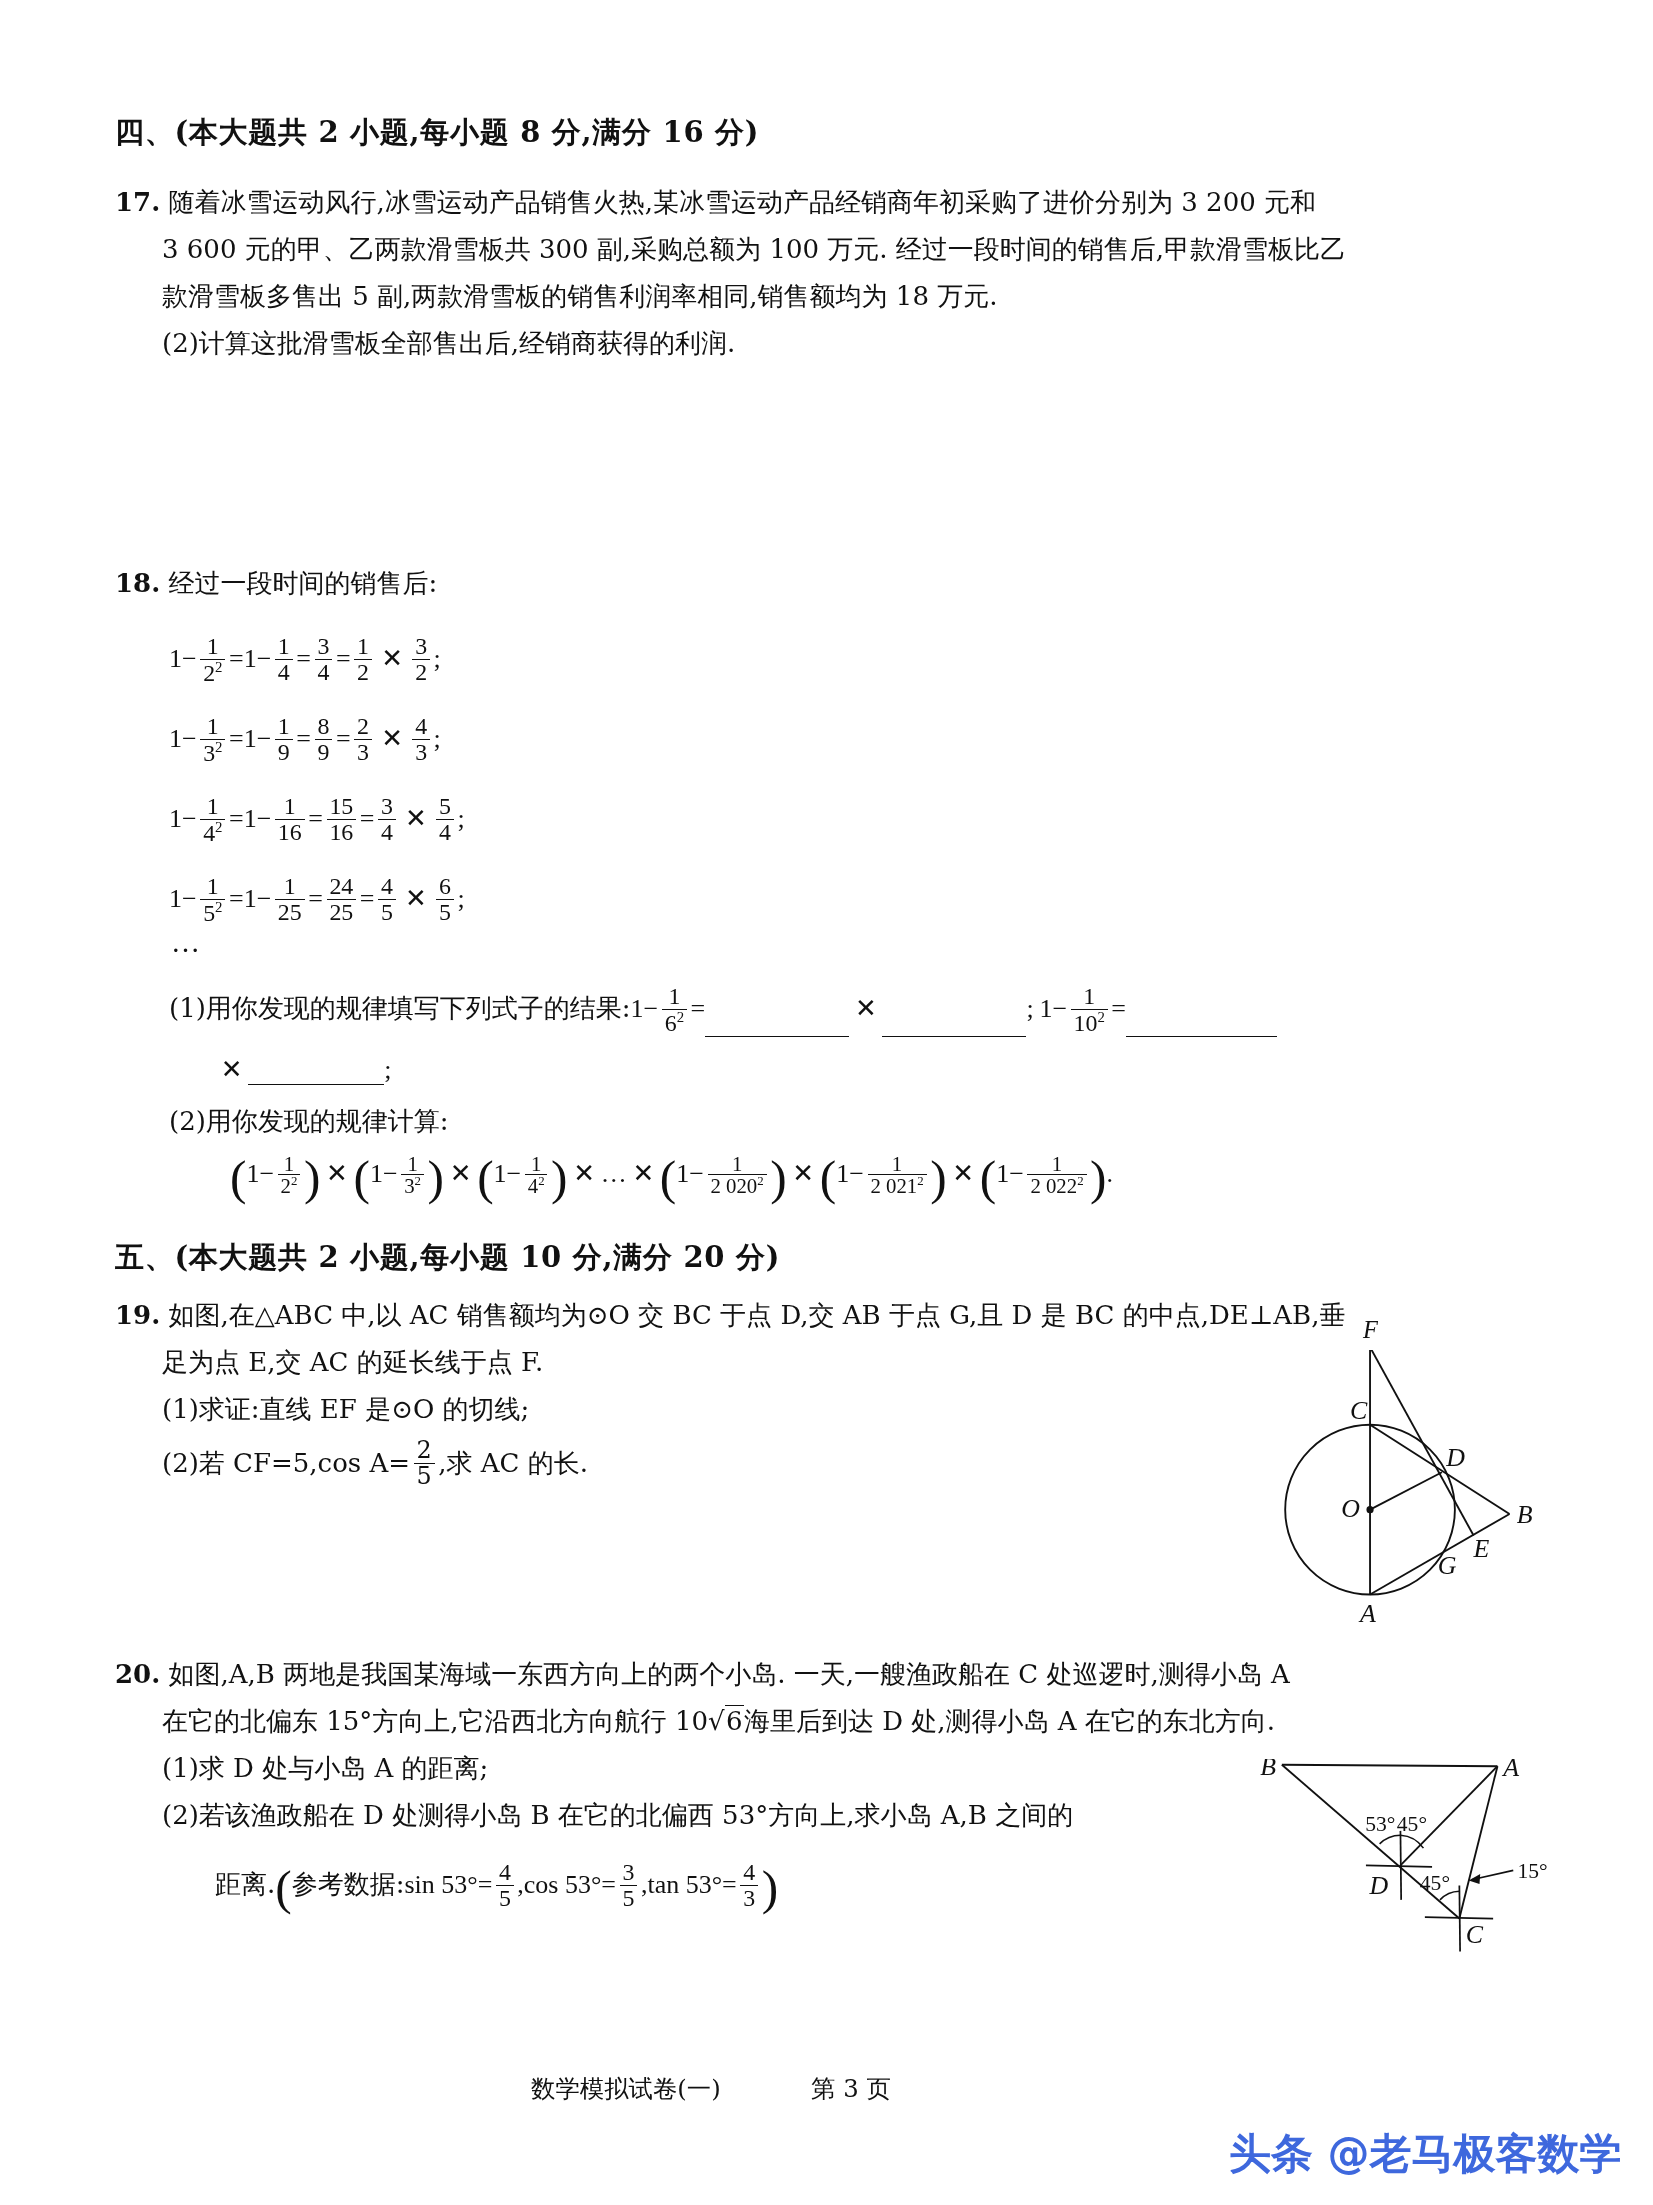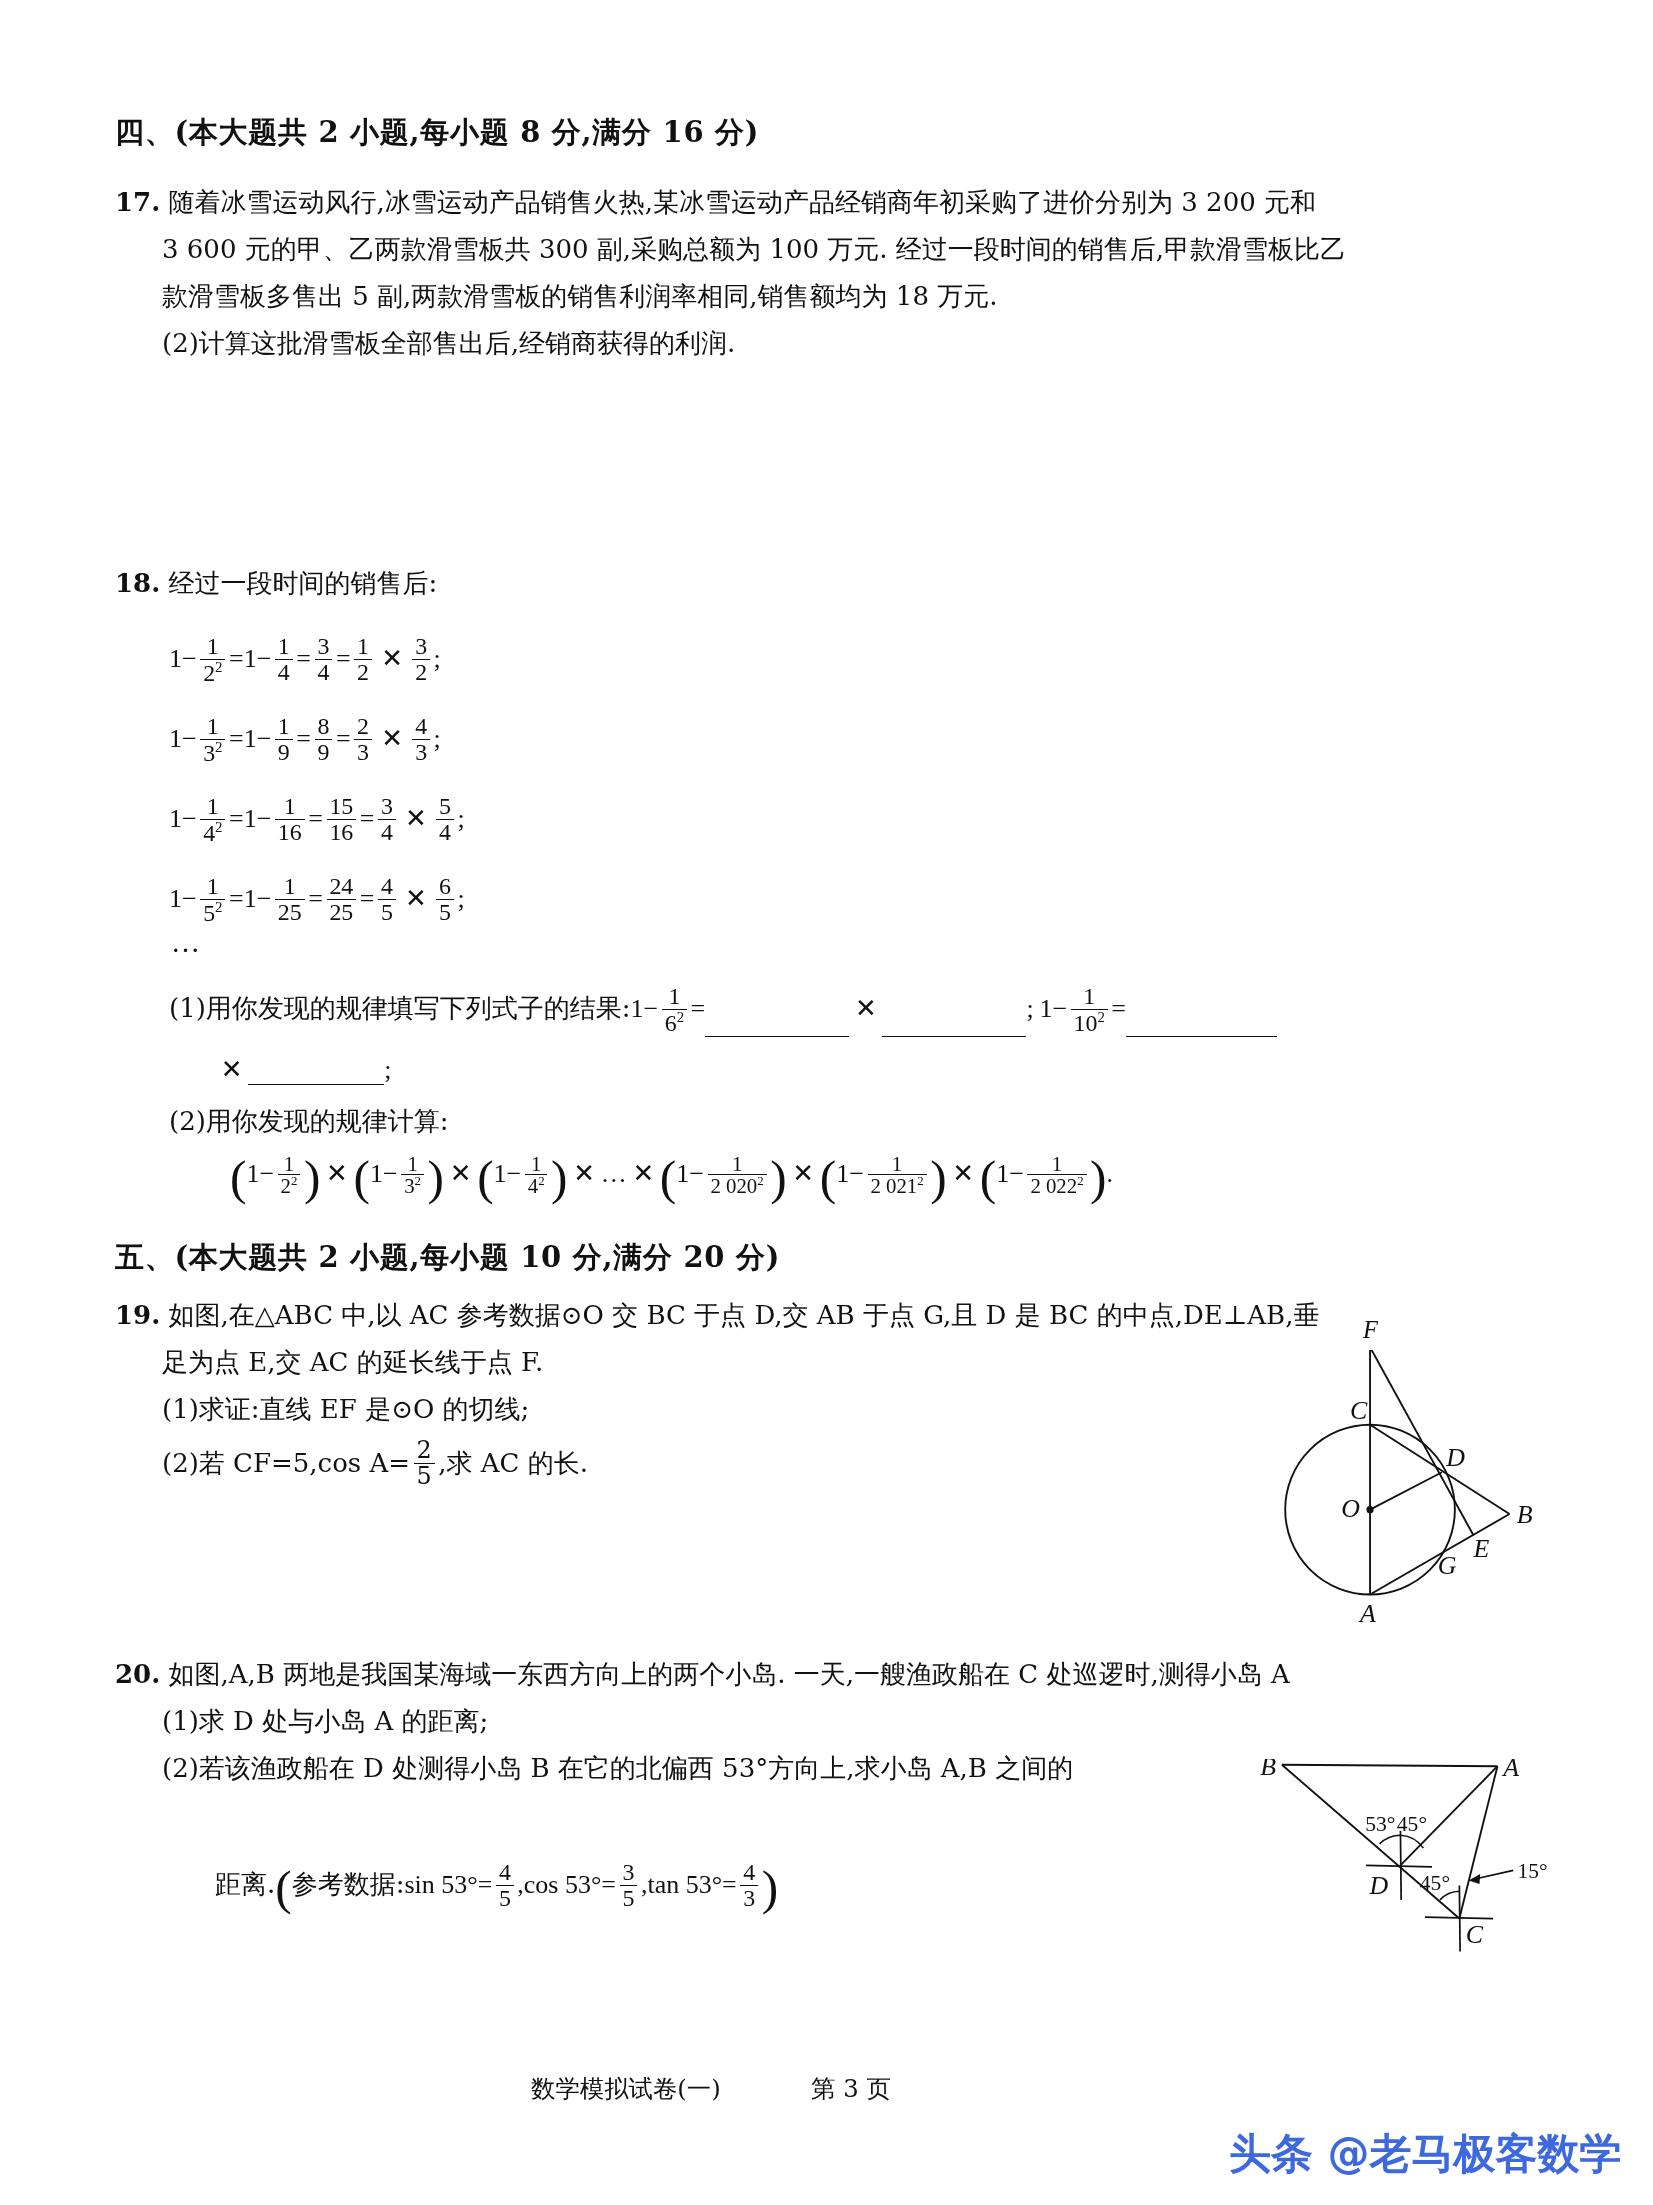--- a/index.html
+++ b/index.html
@@ -234,21 +234,21 @@
       <span class="nm">1</span>
         <span class="dn"><span>2 022</span><sup>2</sup></span>
     </span><span class="bigparen">)</span><span>.</span>
   </div>
 
   <div class="sec-head cjk" style="left:115px; top:1238px;">五、(本大题共 2 小题,每小题 10 分,满分 20 分)</div>
 
   <div class="q" style="left:115px; top:1292px; width:1436px;">
     <div class="line cjk">
       <span class="q-num">19.</span>
-      <span>如图,在△ABC 中,以 AC 参考数据⊙O 交 BC 于点 D,交 AB 于点 G,且 D 是 BC 的中点,DE⊥AB,垂</span>
+      <span>如图,在△ABC 中,以 AC 销售额均为⊙O 交 BC 于点 D,交 AB 于点 G,且 D 是 BC 的中点,DE⊥AB,垂</span>
     </div>
     <div class="line cjk" style="margin-left:47px;">足为点 E,交 AC 的延长线于点 F.</div>
     <div class="line cjk" style="margin-left:47px;">(1)求证:直线 EF 是⊙O 的切线;</div>
     <div class="line cjk" style="margin-left:47px; line-height:60px;">
       <span>(2)若 CF=5,cos A=</span><span class="frac">
         <span class="nm">2</span>
         <span class="dn">5</span>
       </span><span>,求 AC 的长.</span>
     </div>
   </div>
@@ -279,20 +279,23 @@
       <text x="222" y="312" font-family="Liberation Serif, serif" font-style="italic" font-size="36" fill="#111">G</text>
       <text x="114" y="378" font-family="Liberation Serif, serif" font-style="italic" font-size="36" fill="#111">A</text>
     </svg>
     <div class="fig-label" style="left:85px; top:-34px;">F</div>
   </div>
 
   <div class="q" style="left:115px; top:1651px; width:1436px;">
     <div class="line cjk">
       <span class="q-num">20.</span>
       <span>如图,A,B 两地是我国某海域一东西方向上的两个小岛. 一天,一艘渔政船在 C 处巡逻时,测得小岛 A</span>
+    </div>
+    <div class="line cjk" style="margin-left:47px;">
+      <span>在它的北偏东 15°方向上,它沿西北方向航行 10</span><span style="display:inline-block; position:relative; top:0;">√<span style="border-top:1.4px solid #111; padding:0 1.4px;">6</span></span><span>海里后到达 D 处,测得小岛 A 在它的东北方向.</span>
     </div>
     <div class="line cjk" style="margin-left:47px;">(1)求 D 处与小岛 A 的距离;</div>
     <div class="line cjk" style="margin-left:47px;">(2)若该渔政船在 D 处测得小岛 B 在它的北偏西 53°方向上,求小岛 A,B 之间的</div>
   </div>
 
   <div style="position:absolute; left:215px; top:1861px; font-size:26px; white-space:nowrap;">
     <span class="cjk">距离.</span><span class="bigparen">(</span><span class="cjk">参考数据:</span><span>sin 53°=</span><span class="frac">
       <span class="nm">4</span>
       <span class="dn">5</span>
     </span>,<span>cos 53°=</span><span class="frac">

